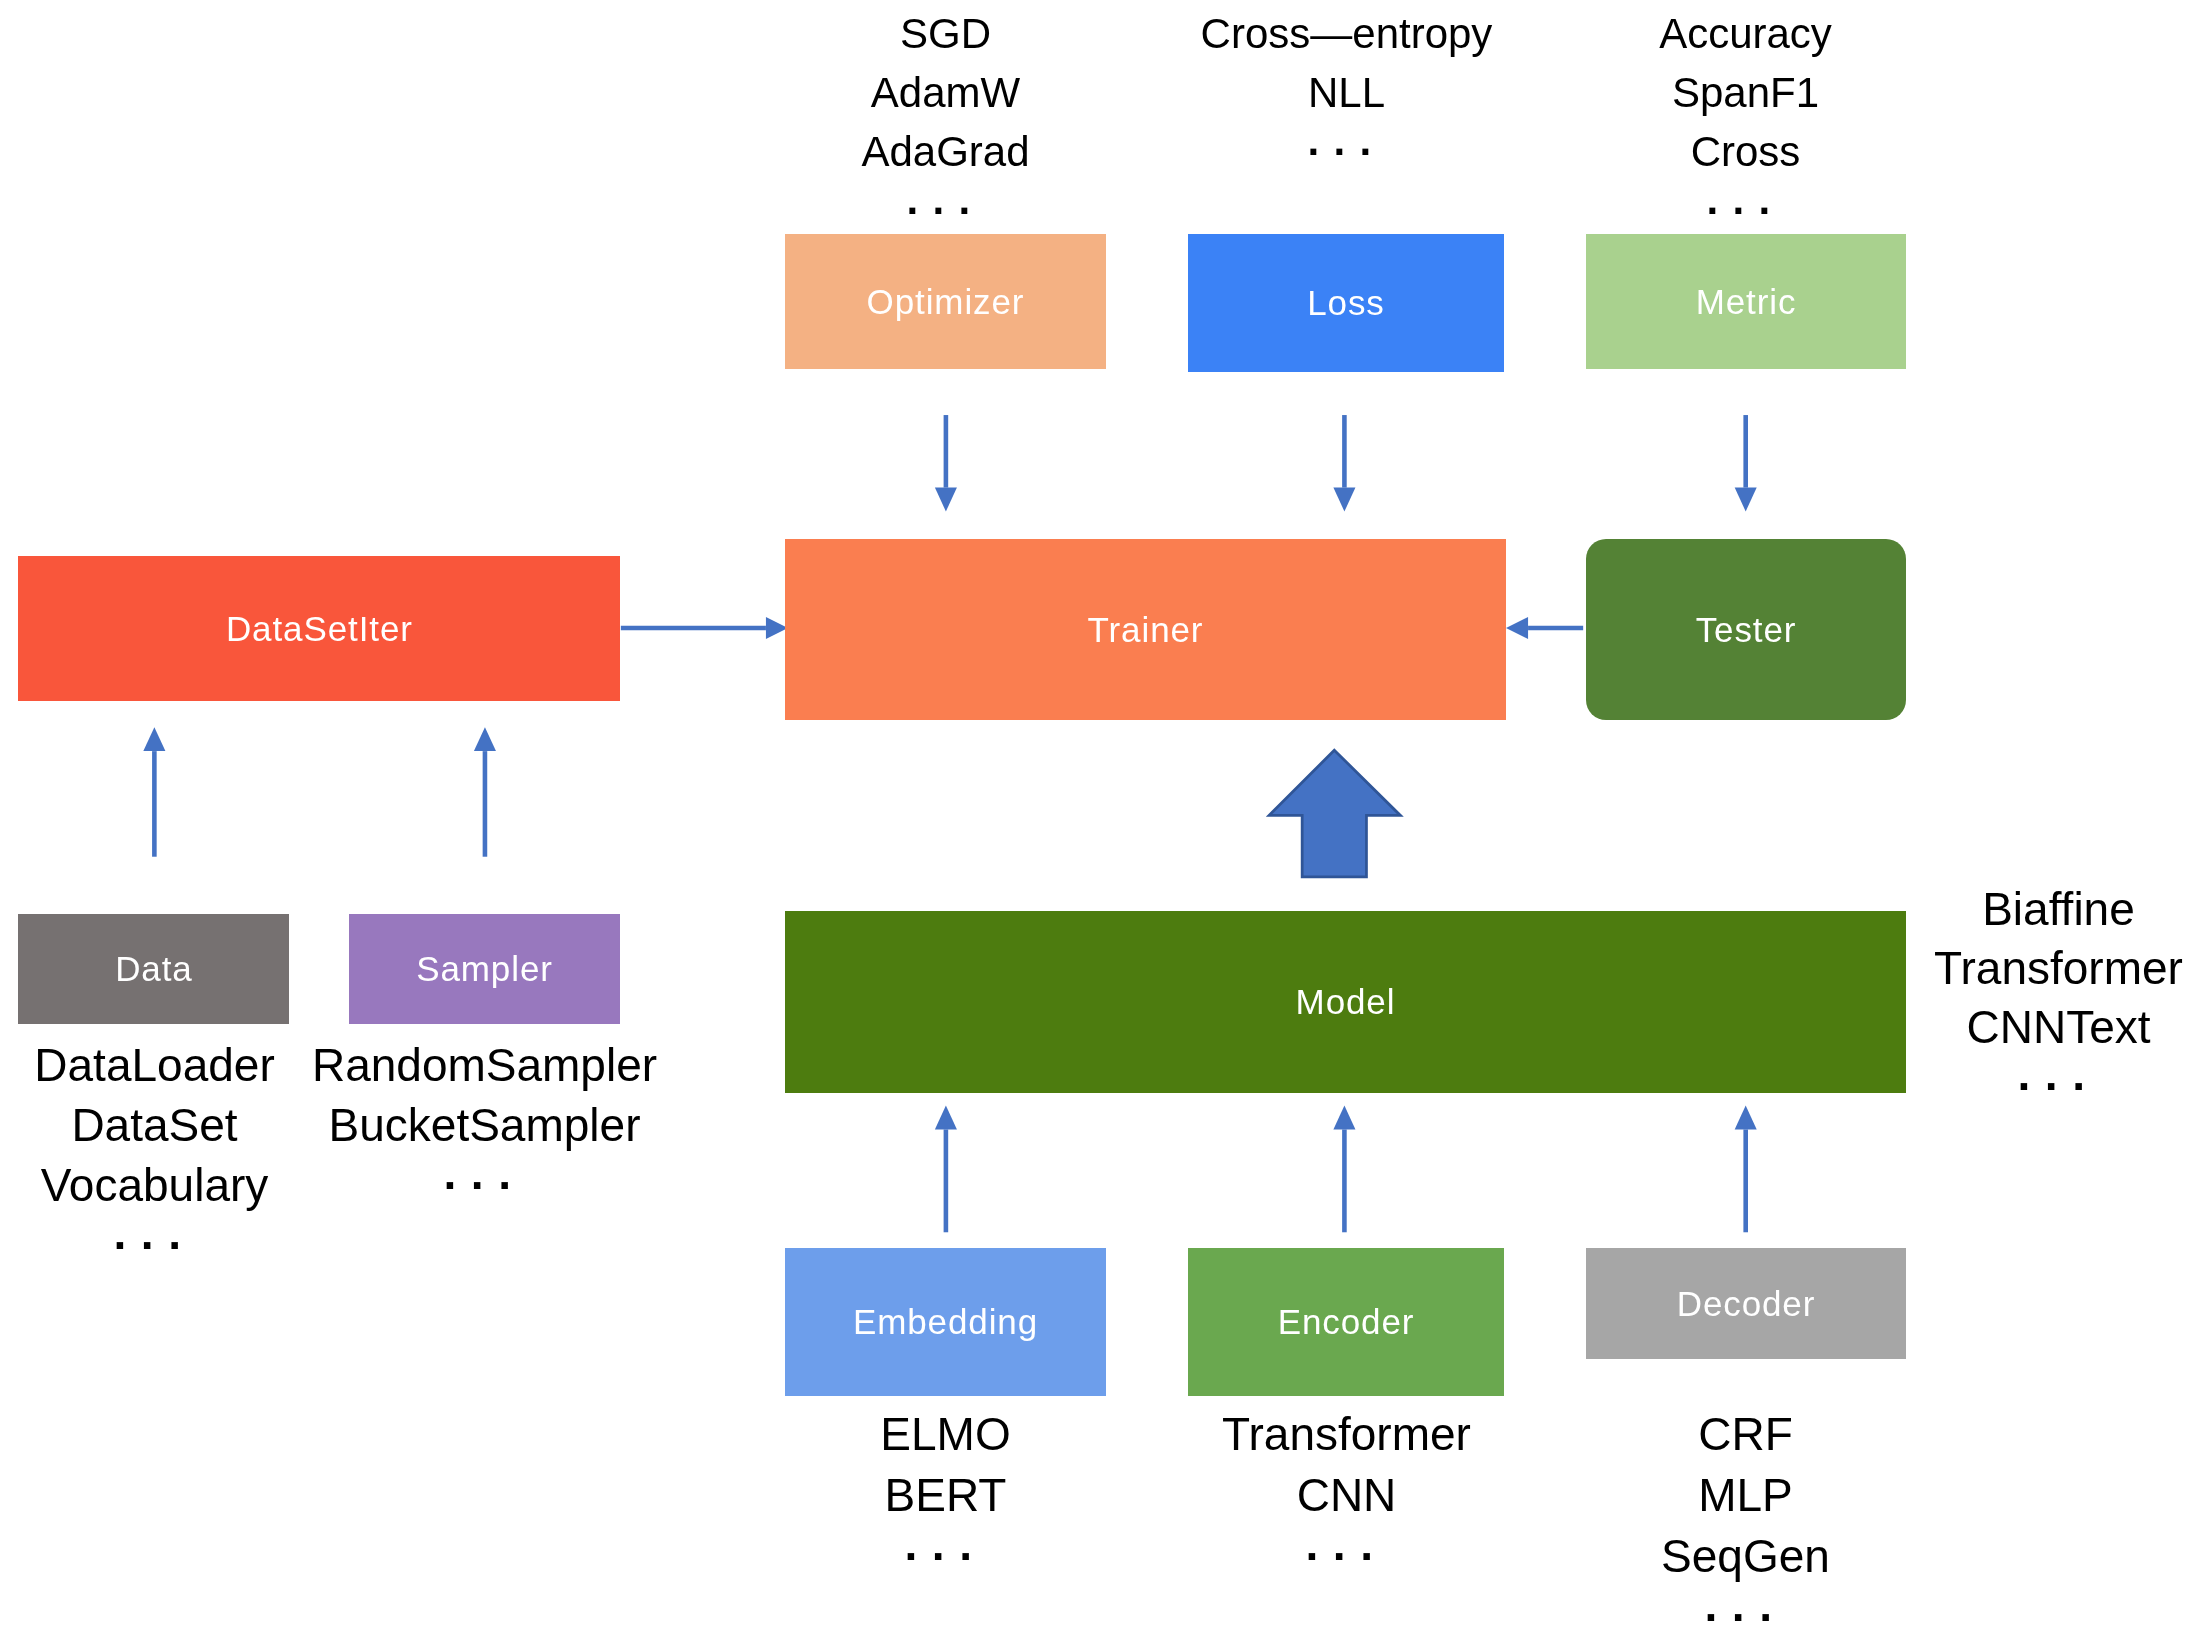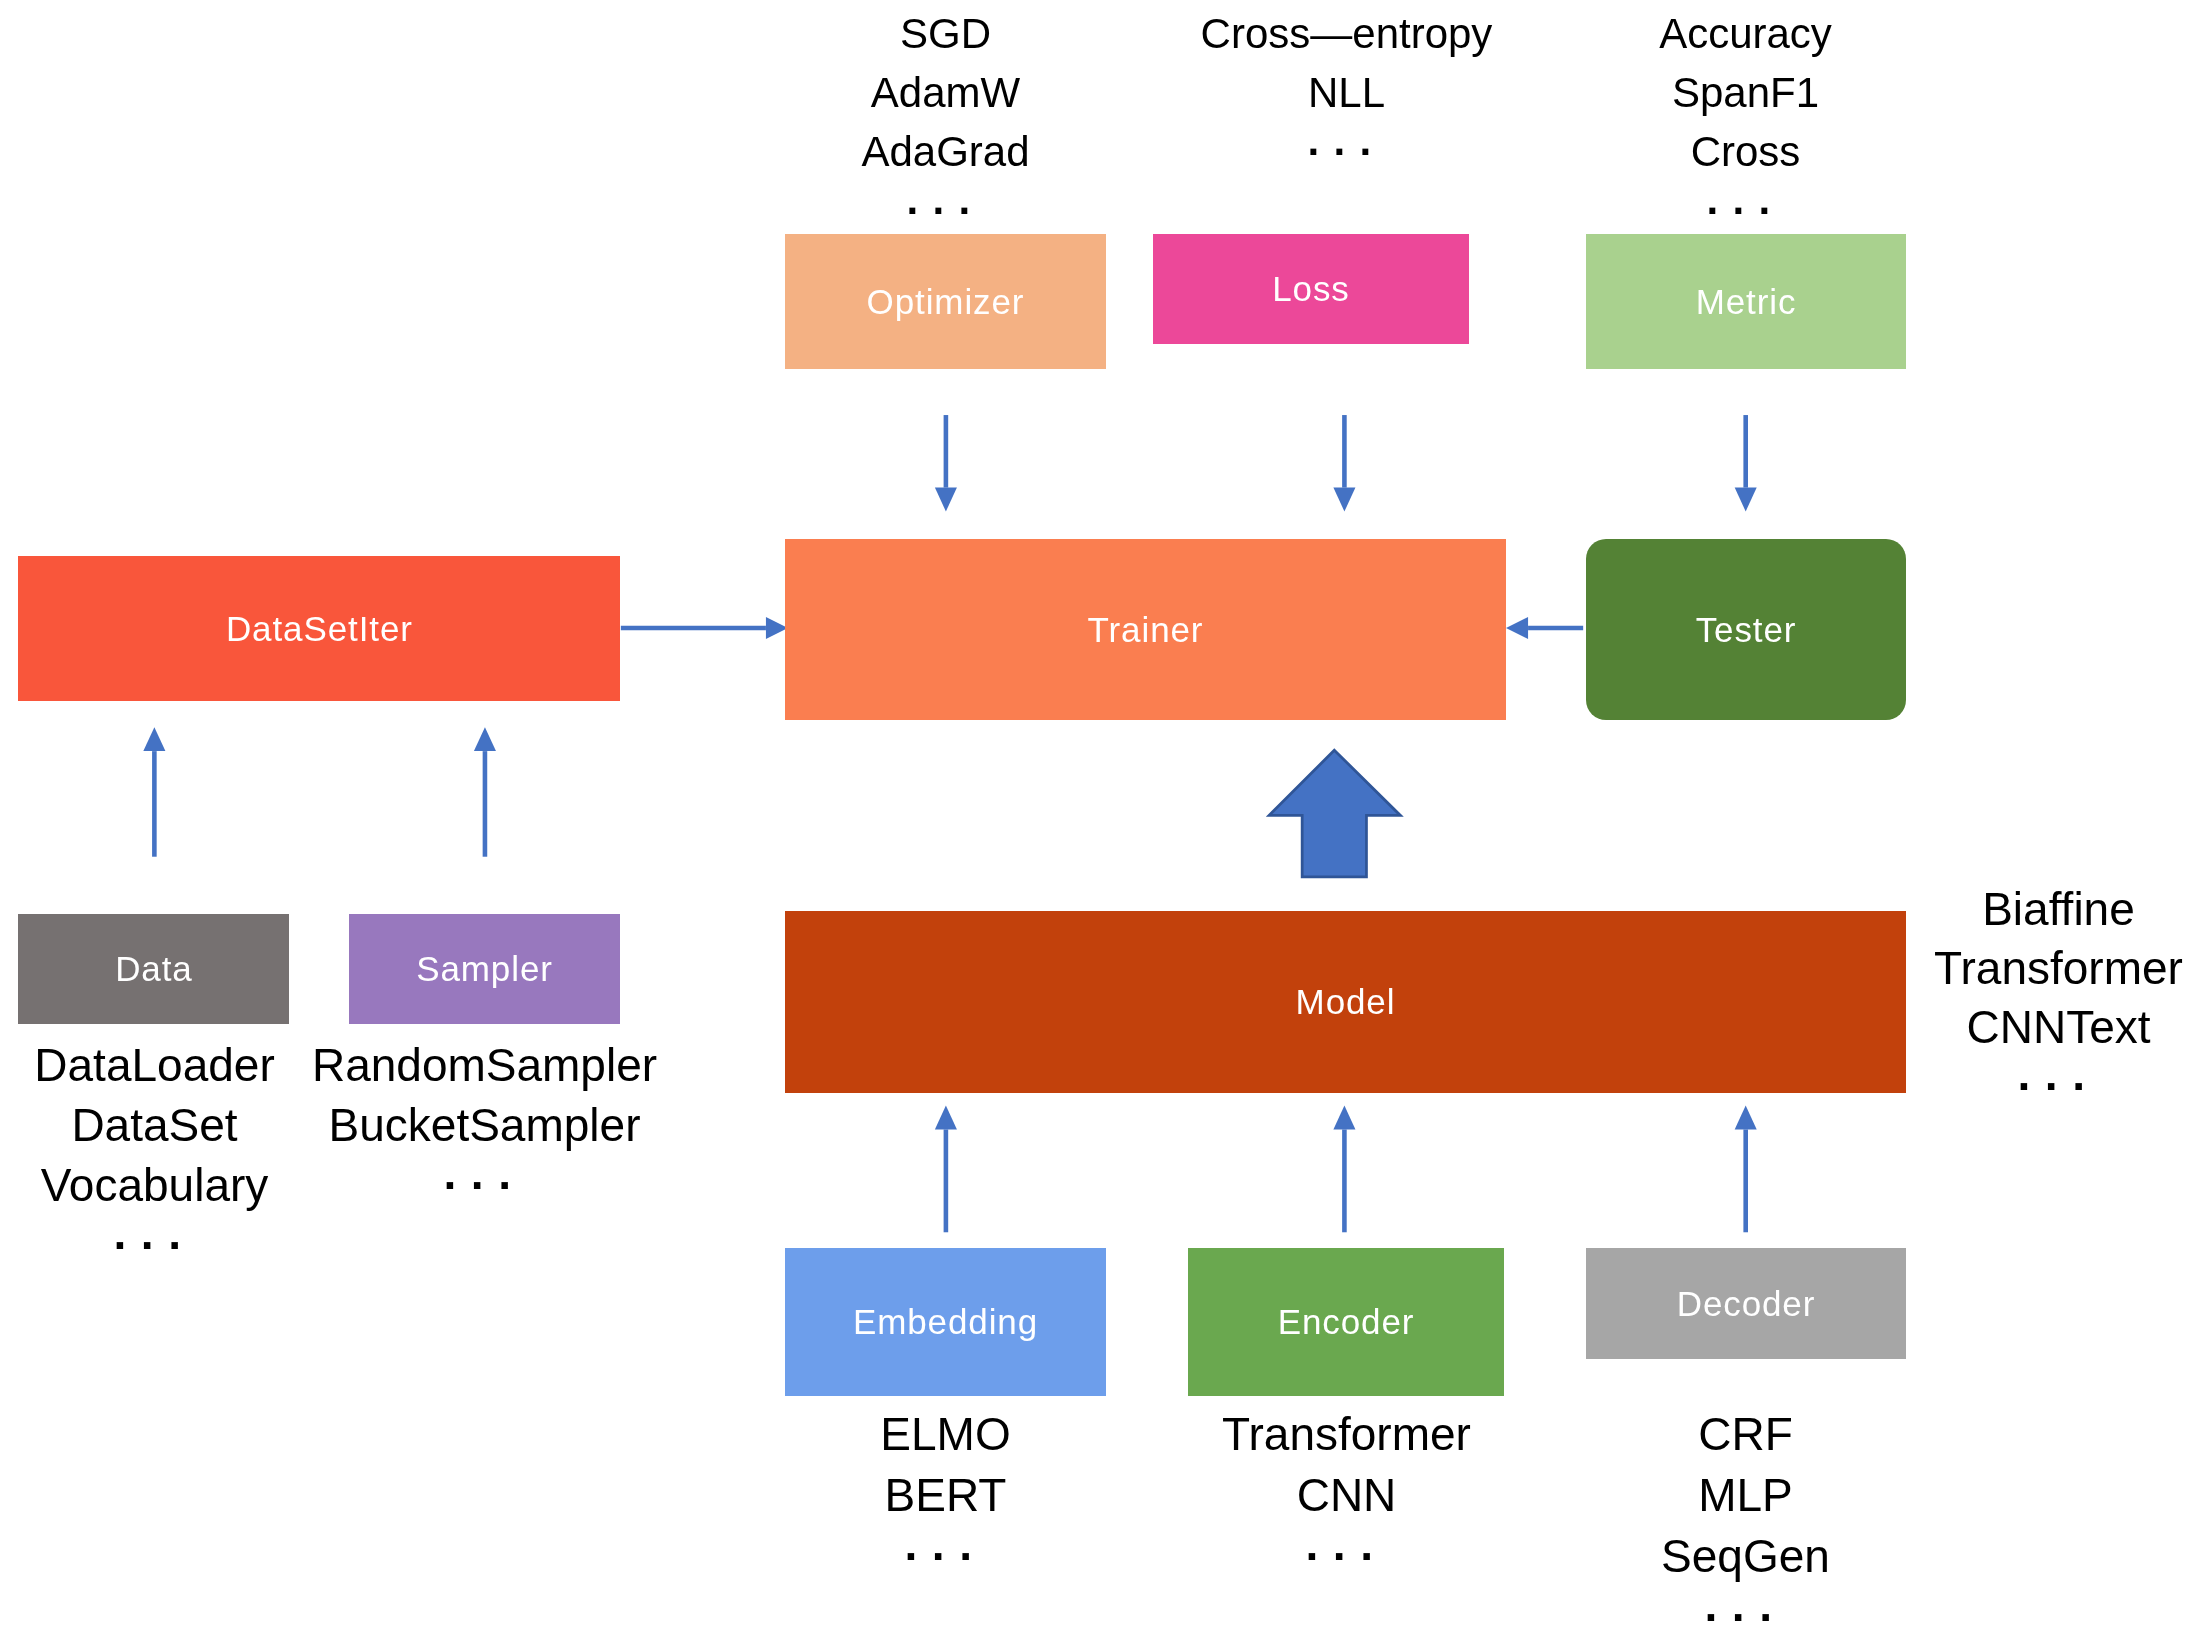--- a/index.html
+++ b/index.html
@@ -114,21 +114,21 @@
   <div class="list top" style="left:1516px; top:3.7px;">
     <div class="line">Accuracy</div>
     <div class="line">SpanF1</div>
     <div class="line">Cross</div>
     <div class="line dots">···</div>
   </div>
 
   <div class="node" style="left: 785px; top: 234px; width: 321px; height: 135px; background-color: rgb(244, 177, 131);">
     <span class="label">Optimizer</span>
   </div>
-  <div class="node" style="left: 1153px; top: 234px; width: 316px; height: 110px; background-color: #ec4899;">
+  <div class="node" style="left: 1188px; top: 234px; width: 316px; height: 138px; background-color: #3b82f6;">
     <span class="label">Loss</span>
   </div>
   <div class="node" style="left: 1586px; top: 234px; width: 320px; height: 135px; background-color: rgb(169, 209, 142);">
     <span class="label">Metric</span>
   </div>
 
   <div class="node" style="left: 18.4px; top: 556px; width: 602px; height: 145px; background-color: rgb(249, 86, 59);">
     <span class="label">DataSetIter</span>
   </div>
   <div class="node" style="left: 785px; top: 539px; width: 721px; height: 181px; background-color: rgb(250, 126, 80);">
@@ -137,21 +137,21 @@
   <div class="node" style="left: 1586px; top: 539px; width: 320px; height: 181px; background-color: rgb(84, 130, 53); border-radius: 20px;">
     <span class="label">Tester</span>
   </div>
 
   <div class="node" style="left: 18.4px; top: 914px; width: 271px; height: 110px; background-color: rgb(118, 113, 113);">
     <span class="label">Data</span>
   </div>
   <div class="node" style="left: 349px; top: 914px; width: 271px; height: 110px; background-color: rgb(152, 120, 190);">
     <span class="label">Sampler</span>
   </div>
-  <div class="node" style="left: 785px; top: 911px; width: 1121px; height: 182px; background-color: #c2410c;">
+  <div class="node" style="left: 785px; top: 911px; width: 1121px; height: 182px; background-color: #4d7c0f;">
     <span class="label">Model</span>
   </div>
 
   <div class="list mid" style="left:-75px; top:1035px;">
     <div class="line">DataLoader</div>
     <div class="line">DataSet</div>
     <div class="line">Vocabulary</div>
     <div class="line dots">···</div>
   </div>
   <div class="list mid" style="left:255px; top:1035px;">

